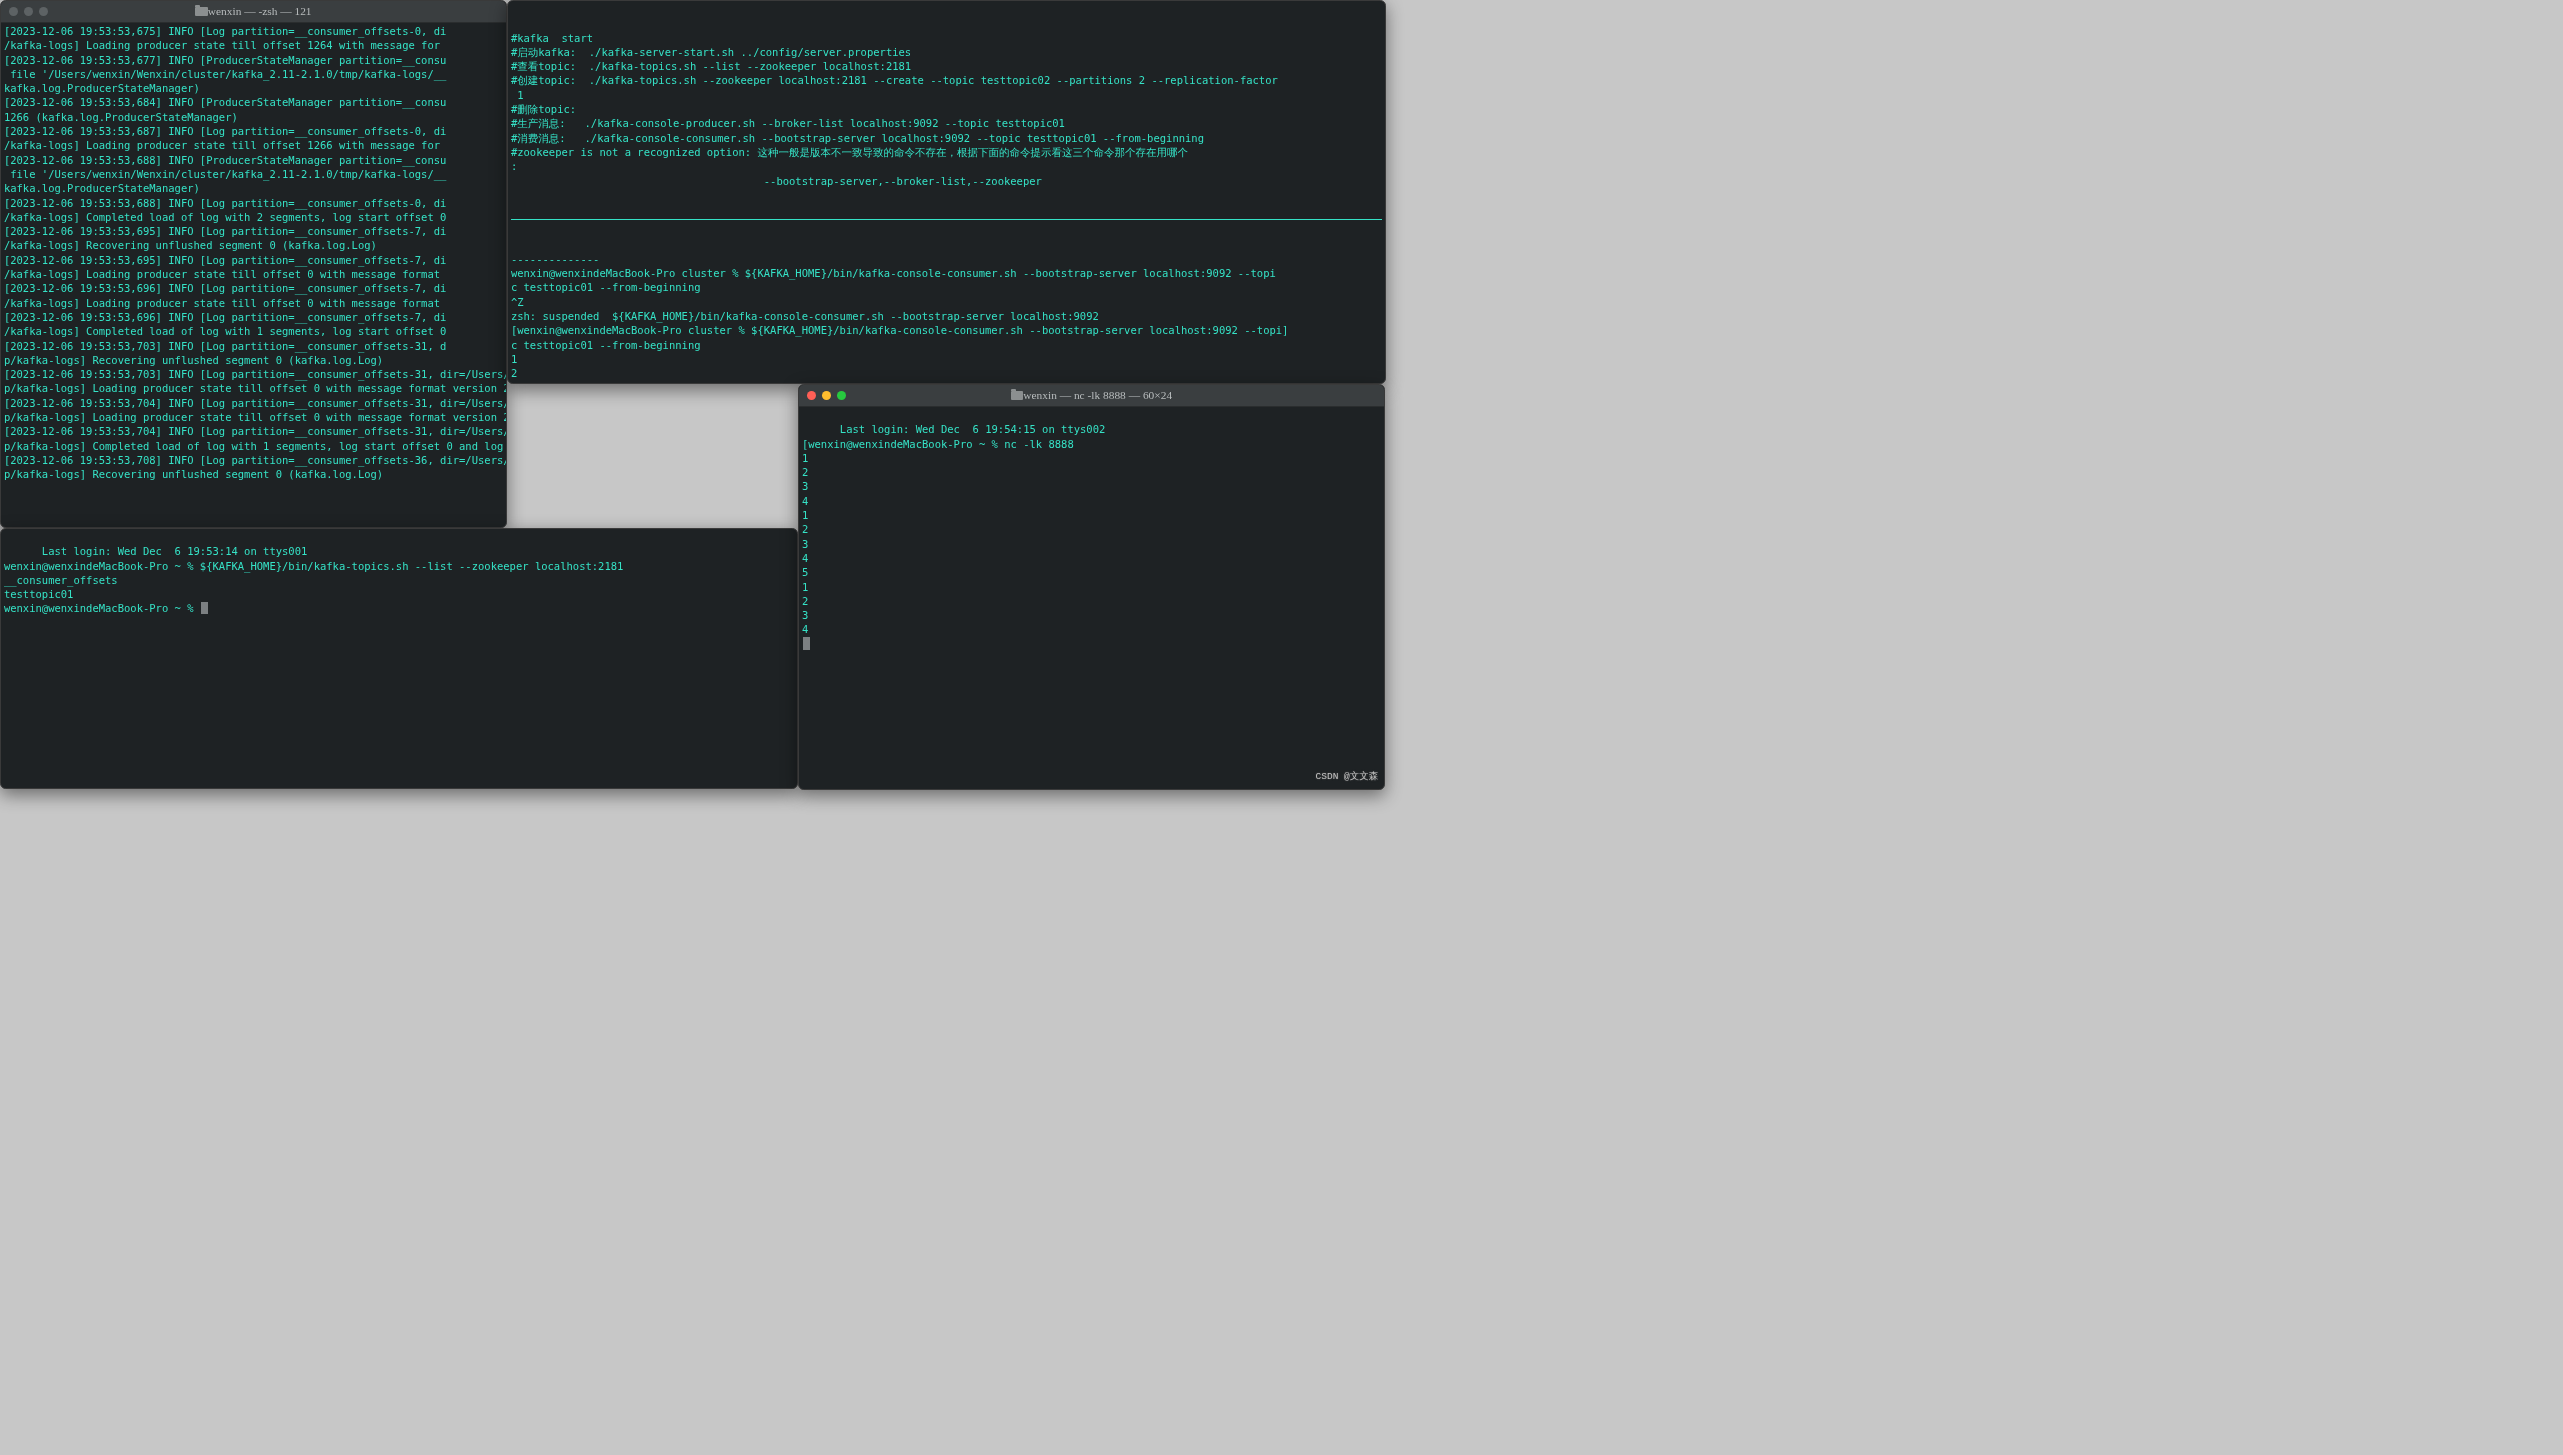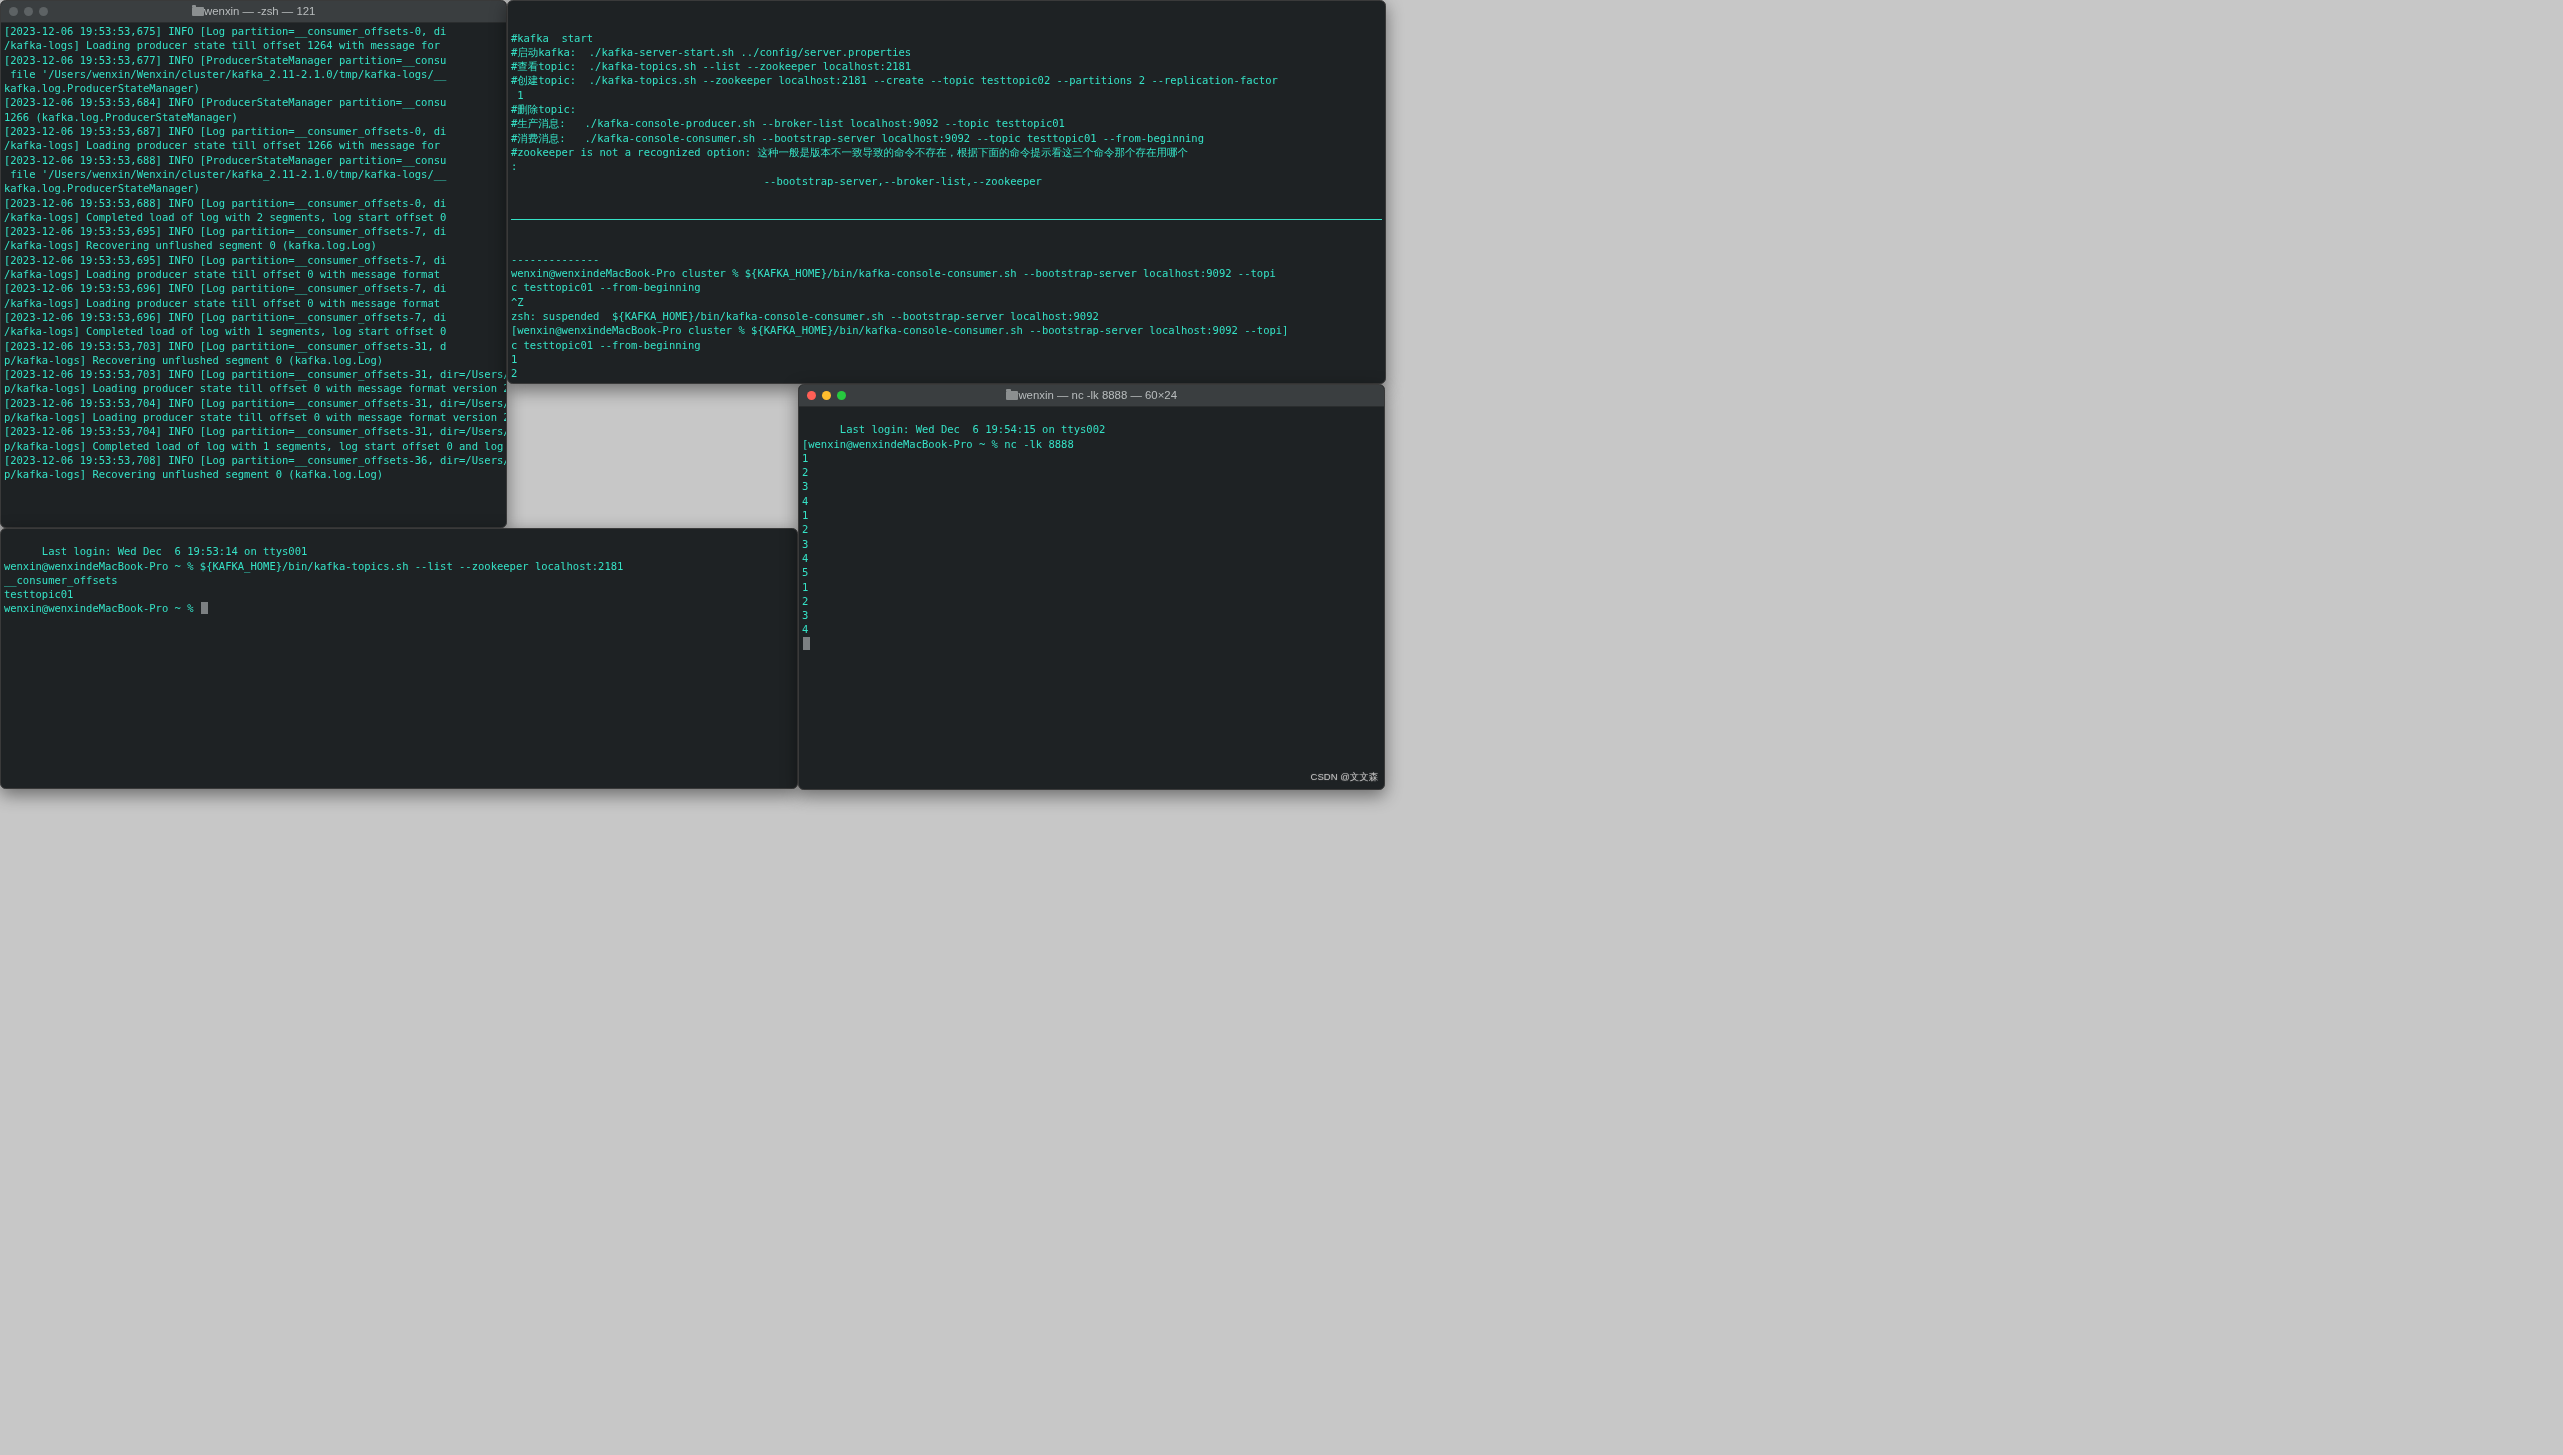--- a/index.html
+++ b/index.html
@@ -13,29 +13,29 @@
     display:flex;align-items:center;gap:5.7px;padding:0 7.6px;position:relative;
     font-family:-apple-system,Helvetica,Arial,sans-serif;font-size:11.4px;
     border-bottom:1px solid #2a2d2e;
   }
   .dots{display:flex;gap:5.7px;}
   .dot{width:9.5px;height:9.5px;border-radius:50%;}
   .dim .dot{background:#5d6264;}
   .act .dot:nth-child(1){background:#ff5f56;}
   .act .dot:nth-child(2){background:#ffbd2e;}
   .act .dot:nth-child(3){background:#27c93f;}
-  .ttl{position:absolute;left:0;right:0;text-align:center;display:flex;justify-content:center;align-items:center;gap:0;pointer-events:none;}
+  .ttl{position:absolute;left:0;right:0;text-align:center;display:flex;justify-content:center;align-items:center;gap:0;pointer-events:none;font-family:Liberation Serif, serif;}
   .folder{display:inline-block;width:12.4px;height:9.5px;background:#8b8f90;border-radius:1px;position:relative;}
   .folder:before{content:"";position:absolute;top:-1.9px;left:0;width:4.8px;height:1.9px;background:#8b8f90;border-radius:1px 1px 0 0;}
   .body{padding:1px 2.9px 2.9px 2.9px;white-space:pre;color:#35e2c6;overflow:hidden;}
   .underline{border-bottom:1px solid #35e2c6;display:block;height:1px;margin:1.9px 0 2.9px 0;}
   .cursor{display:inline-block;width:6.7px;height:12.4px;background:#7c8082;vertical-align:text-bottom;margin-left:1px;}
   .wm{
     position:absolute;right:5.7px;bottom:3.8px;
-    font-family:Liberation Sans, sans-serif;font-size:9.5px;color:#c2c2c2;
+    font-family:Liberation Mono, monospace;font-size:9.5px;color:#c2c2c2;
     text-shadow:0 0 1.9px #555;
   }
 
   
   #tA{left:0;top:0;width:505px;height:526px;}
   #tB{left:507px;top:0;width:877px;height:382px;}
   #tC{left:0;top:528px;width:796px;height:259px;}
   #tD{left:798px;top:384px;width:585px;height:404px;}
 </style>
 </head>

